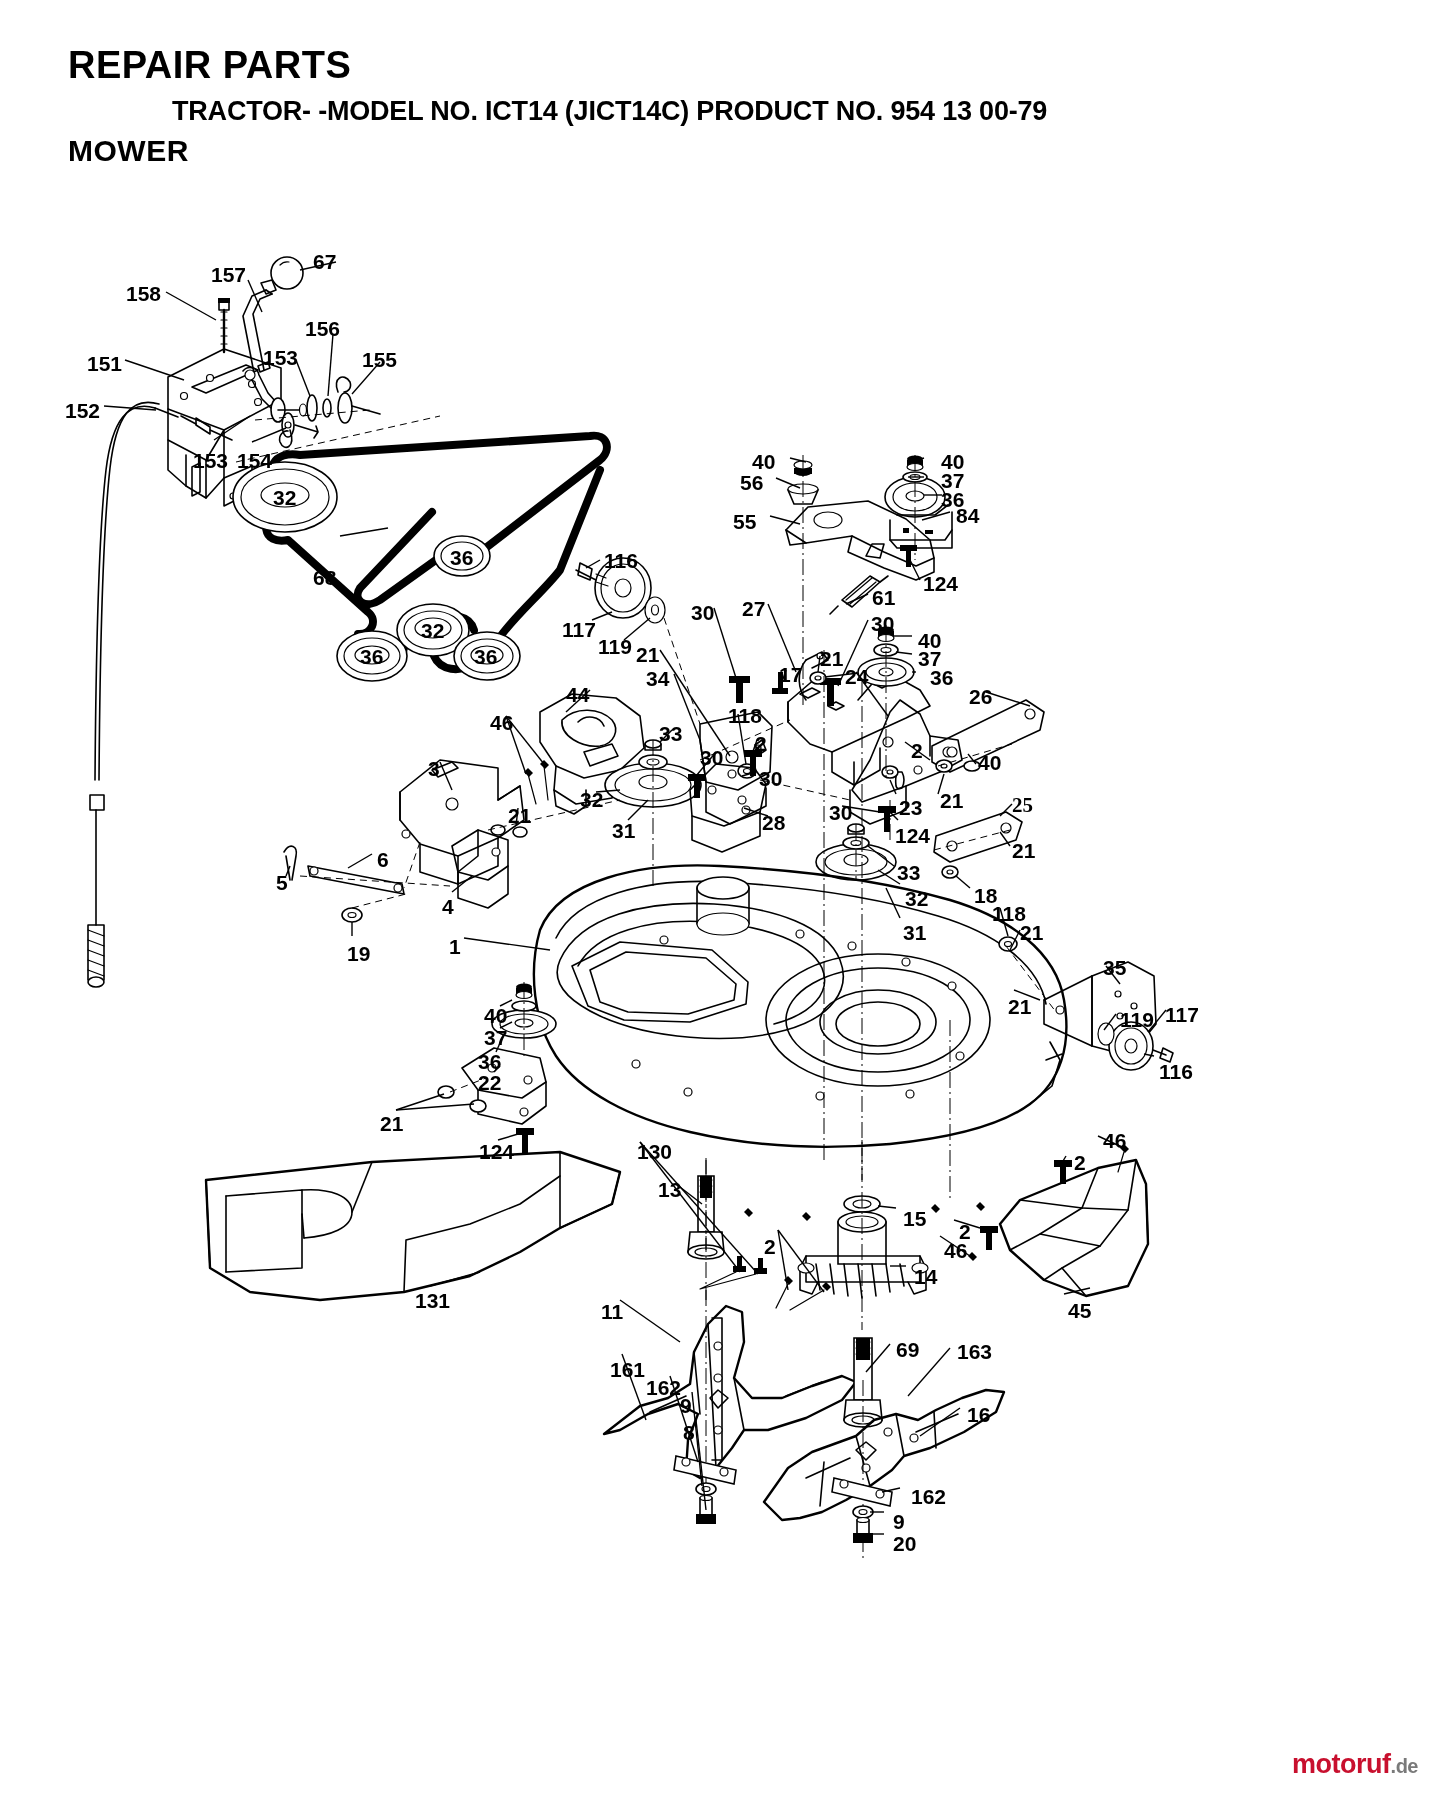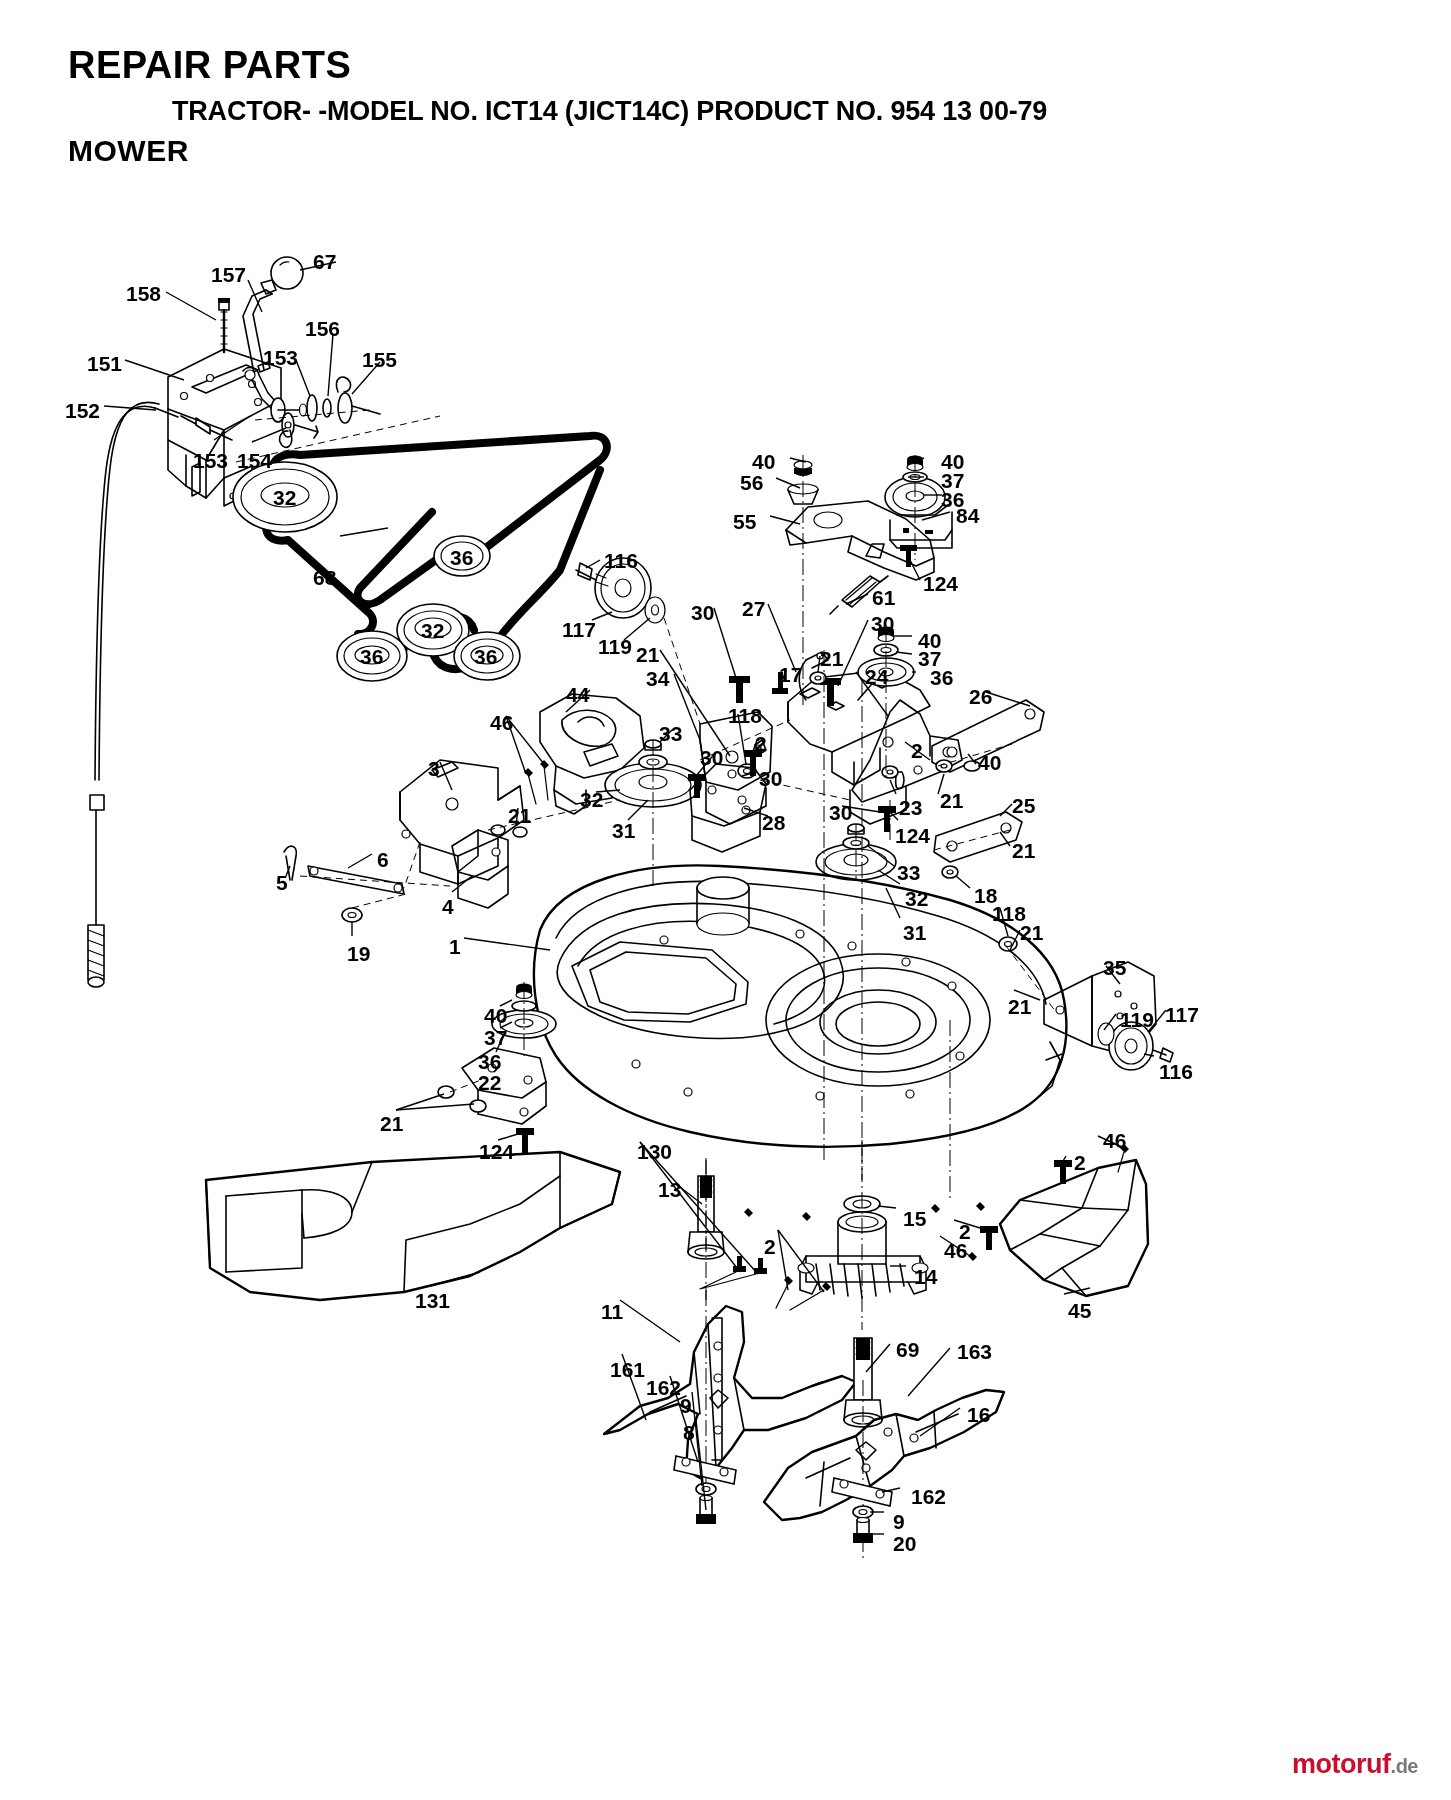--- a/index.html
+++ b/index.html
@@ -796,38 +796,38 @@
       <div class="cal" style="left: 598px; top: 636px;">119</div>
       <div class="cal" style="left: 691px; top: 602px;">30</div>
       <div class="cal" style="left: 742px; top: 598px;">27</div>
       <div class="cal" style="left: 871px; top: 613px;">30</div>
       <div class="cal" style="left: 918px; top: 630px;">40</div>
       <div class="cal" style="left: 636px; top: 644px;">21</div>
       <div class="cal" style="left: 918px; top: 648px;">37</div>
       <div class="cal" style="left: 646px; top: 668px;">34</div>
       <div class="cal" style="left: 779px; top: 664px;">17</div>
       <div class="cal" style="left: 820px; top: 648px;">21</div>
-      <div class="cal" style="left: 845px; top: 666px; margin-left: 20px;">24</div>
+      <div class="cal" style="left: 845px; top: 666px;">24</div>
       <div class="cal" style="left: 930px; top: 667px;">36</div>
       <div class="cal" style="left: 490px; top: 712px;">46</div>
       <div class="cal" style="left: 566px; top: 684px;">44</div>
       <div class="cal" style="left: 728px; top: 705px;">118</div>
       <div class="cal" style="left: 969px; top: 686px;">26</div>
       <div class="cal" style="left: 659px; top: 723px;">33</div>
       <div class="cal" style="left: 700px; top: 747px;">30</div>
       <div class="cal" style="left: 755px; top: 733px;">2</div>
       <div class="cal" style="left: 911px; top: 740px;">2</div>
       <div class="cal" style="left: 978px; top: 752px;">40</div>
       <div class="cal" style="left: 428px; top: 758px;">3</div>
       <div class="cal" style="left: 759px; top: 768px;">30</div>
       <div class="cal" style="left: 580px; top: 789px;">32</div>
       <div class="cal" style="left: 508px; top: 805px;">21</div>
       <div class="cal" style="left: 899px; top: 797px;">23</div>
       <div class="cal" style="left: 940px; top: 790px;">21</div>
-      <div class="cal" style="left: 1012px; top: 795px;">25</div>
+      <div class="cal" style="left: 1012px; top: 795px; font-family: Liberation Serif, serif;">25</div>
       <div class="cal" style="left: 612px; top: 820px;">31</div>
       <div class="cal" style="left: 762px; top: 812px;">28</div>
       <div class="cal" style="left: 829px; top: 802px;">30</div>
       <div class="cal" style="left: 895px; top: 825px;">124</div>
       <div class="cal" style="left: 1012px; top: 840px;">21</div>
       <div class="cal" style="left: 377px; top: 849px;">6</div>
       <div class="cal" style="left: 276px; top: 872px;">5</div>
       <div class="cal" style="left: 442px; top: 896px;">4</div>
       <div class="cal" style="left: 897px; top: 862px;">33</div>
       <div class="cal" style="left: 905px; top: 888px;">32</div>

